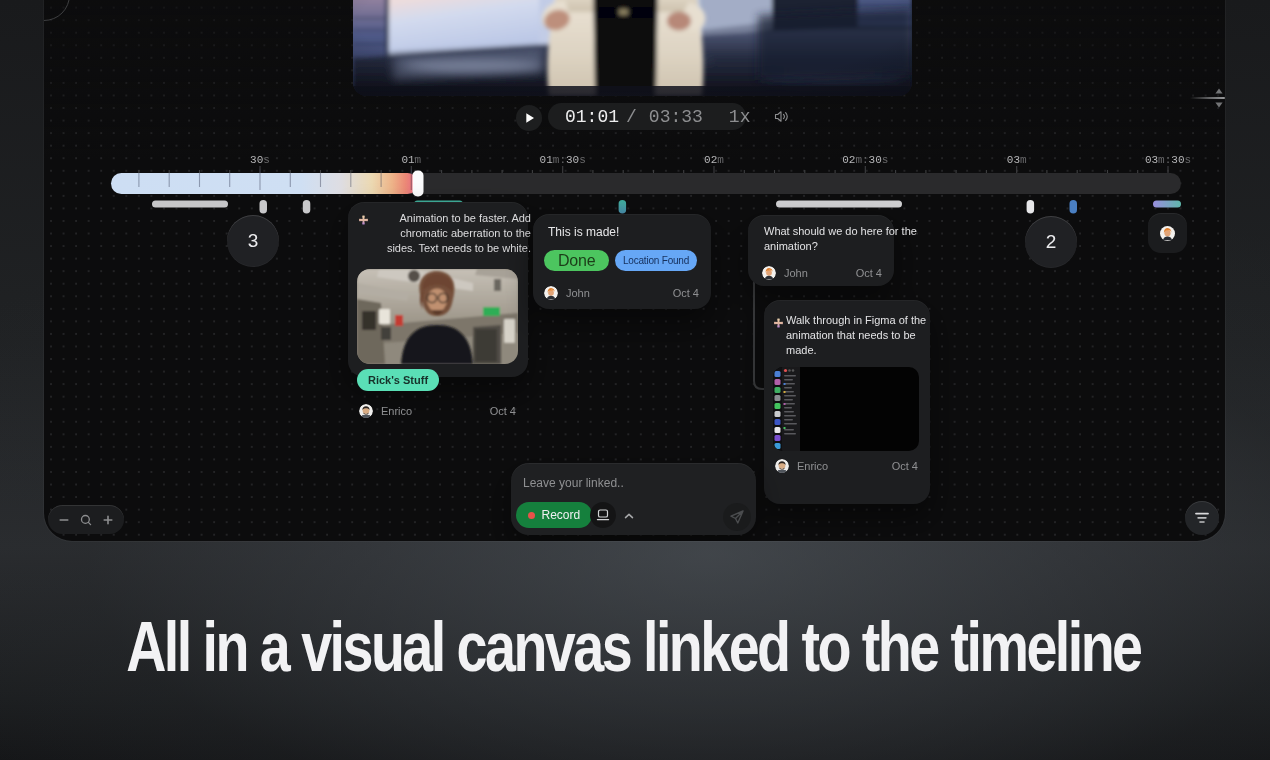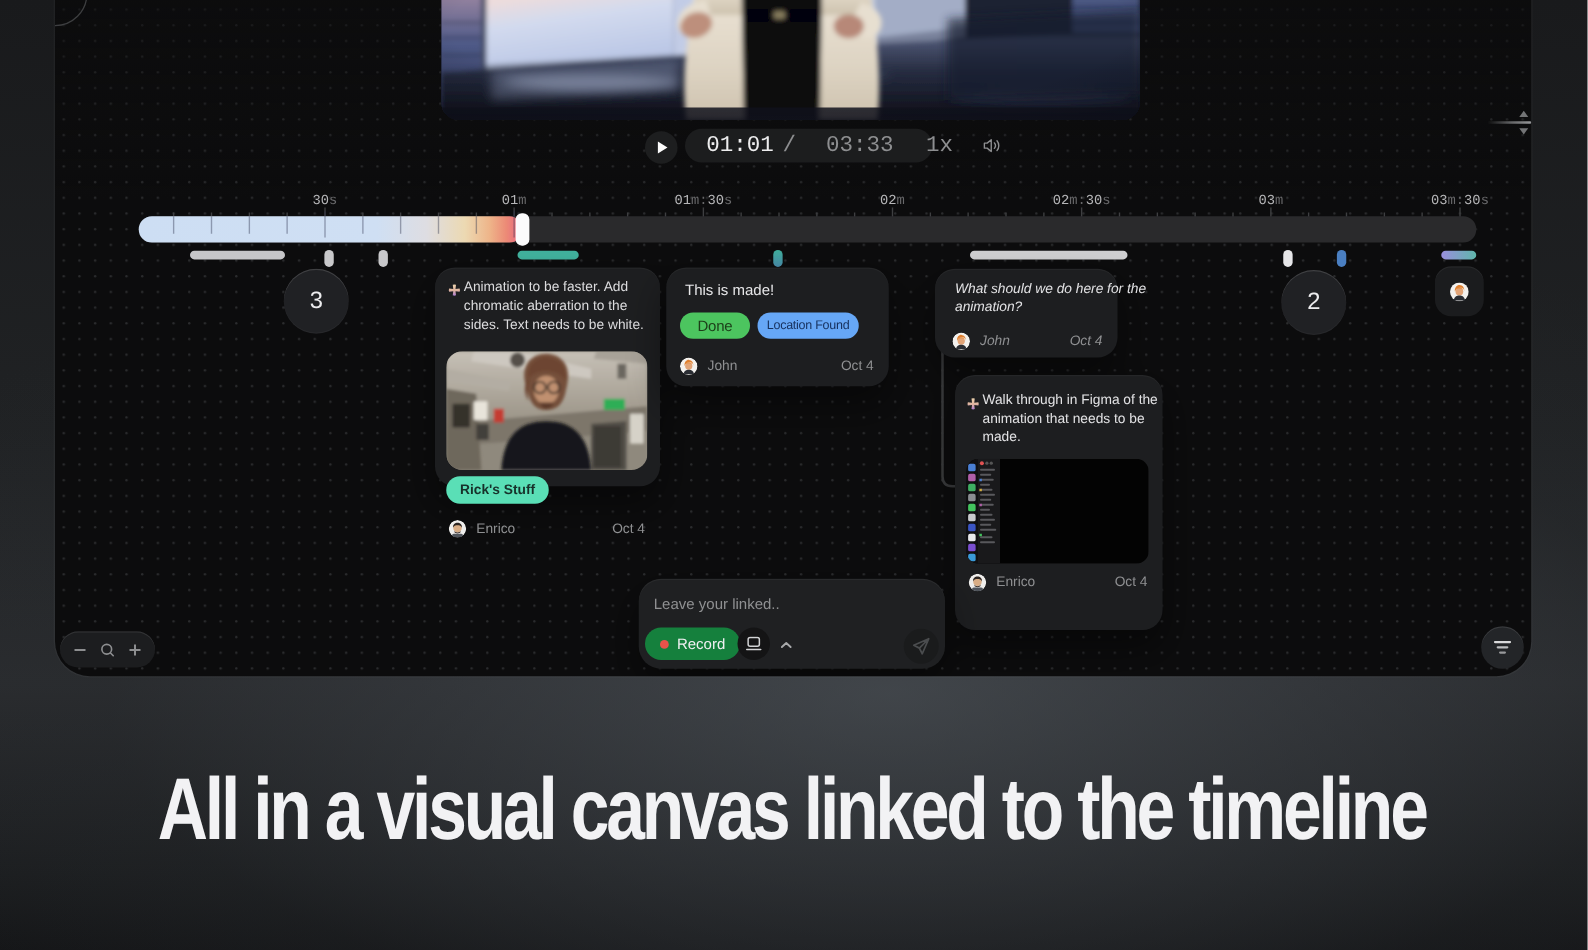--- a/index.html
+++ b/index.html
@@ -126,21 +126,21 @@
     </div>
 
     <div class="abs" style="left:472px; top:145px; width:26px; height:26px; border-radius:50%; background:#1d1e1f;">
       <svg width="26" height="26">
             <path d="M10.3 8.2 L18 13 L10.3 17.8 Z" fill="#fdfdfd"></path>
           </svg>
     </div>
     <div class="abs mono" style="left:504px; top:143px; width:198px; height:27px; border-radius:13.5px; background:#1c1d1e; display:flex; align-items:center; font-size:18px; color:#8d8e90;">
       <span style="margin-left:17px; color:#ededee;">01:01</span>
           <span style="margin-left:7px;">/</span>
-          <span style="margin-left:24px;">03:33</span>
+          <span style="margin-left:12px;">03:33</span>
       <span style="margin-left:26px;">1x</span>
       <span style="margin-left:24px; display:inline-flex;">
             <svg width="15" height="13" viewBox="0 0 15 13">
               <path d="M1.5 4.5h2.2L7 1.8v9.4L3.7 8.5H1.5z" fill="none" stroke="#8d8e90" stroke-width="1.1" stroke-linejoin="round"></path>
               <path d="M9.5 4.3a3.4 3.4 0 0 1 0 4.4 M11.6 2.6a6 6 0 0 1 0 7.8" fill="none" stroke="#8d8e90" stroke-width="1.1" stroke-linecap="round"></path>
             </svg>
           </span>
     </div>
 
     <svg class="abs" style="left:0; top:190px;" width="1181" height="75" viewBox="0 0 1181 75">
@@ -202,21 +202,21 @@
               <circle cx="7" cy="6.8" r="2.9" fill="#e2a477"></circle>
               <path d="M4.2 5.2 C4.6 3.6 9.4 3.4 9.8 5.4 C9 4.4 5.4 4.2 4.2 5.2 Z" fill="#e8862f"></path>
               <path d="M2.8 13.4 C3.2 10.6 5 9.8 7 9.8 C9 9.8 10.8 10.6 11.2 13.4 Z" fill="#2a2d33"></path>
             </svg></div>
     </div>
 
     <svg class="abs" style="left:700px; top:320px;" width="80" height="120" viewBox="0 0 80 120">
       <path d="M10 0 V101 Q10 109 18 109 H24" fill="none" stroke="#3a3b3d" stroke-width="2"></path>
     </svg>
 
-    <div class="card" style="left:304px; top:254px; width:180px; height:175px;">
+    <div class="card" style="left:304px; top:242px; width:180px; height:175px;text-align:right;">
       <svg width="11" height="11" viewBox="0 0 11 11" style="position:absolute; left:10px; top:13px;">
             <defs>
               <linearGradient id="sga" x1="0" y1="0" x2="0" y2="1">
                 <stop offset="0" stop-color="#ecd3ae"></stop>
                 <stop offset="0.55" stop-color="#dfb39f"></stop>
                 <stop offset="1" stop-color="#b07fd0"></stop>
               </linearGradient>
             </defs>
             <path d="M4.2 0.8 Q5.5 0.2 6.8 0.8 L6.4 4.1 L9.7 3.7 Q10.3 5 9.7 6.3 L6.4 5.9 L6.8 9.2 Q5.5 9.8 4.2 9.2 L4.6 5.9 L1.3 6.3 Q0.7 5 1.3 3.7 L4.6 4.1 Z" fill="url(#sga)"></path>
           </svg>
@@ -272,36 +272,36 @@
               <path d="M4.6 8.6 C5 10.4 9 10.4 9.4 8.6 L9.4 9.8 C8.6 11 5.4 11 4.6 9.8 Z" fill="#3a2e26"></path>
               <rect x="2.6" y="11" width="8.8" height="3" rx="1.4" fill="#50555c"></rect>
             </svg>
             <span class="nm">Enrico</span>
             <span class="dt">Oct 4</span>
           </div>
     </div>
     <div class="card" style="left:489px; top:254px; width:178px; height:95px;">
       <div style="position:absolute; left:15px; top:11px; font-size:12px; color:#e6e6e8;">This is made!</div>
       <div style="position:absolute; left:11px; top:36px; display:flex; gap:6px;">
-        <div style="height:21px; border-radius:10.5px; background:#4cc55f; color:#1c3d18; font-size:12px; font-weight:500; letter-spacing:-0.2px; display:inline-flex; align-items:center; padding:0 14px;">Done</div>
+        <div style="height:21px; border-radius:10.5px; background:#4cc55f; color:#1c3d18; font-size:16px; font-weight:500; letter-spacing:-0.2px; display:inline-flex; align-items:center; padding:0 14px;">Done</div>
         <div style="height:21px; border-radius:10.5px; background:#66a7f6; color:#16305c; font-size:10px; font-weight:500; letter-spacing:-0.2px; display:inline-flex; align-items:center; padding:0 7.5px;">Location Found</div>
       </div>
       <div class="cfoot" style="top:72px;">
             <svg class="av" viewBox="0 0 14 14">
               <circle cx="7" cy="7" r="7" fill="#f3f1ee"></circle>
               <path d="M3.6 6.8 C3.4 3.6 5.2 1.8 7.2 1.9 C9.4 2 10.9 3.8 10.6 6.6 C10.6 4.9 9.8 4.1 8.6 3.9 C6.8 3.6 4.6 4.4 3.6 6.8 Z" fill="#e08030"></path>
               <circle cx="7" cy="6.8" r="2.9" fill="#e2a477"></circle>
               <path d="M4.2 5.2 C4.6 3.6 9.4 3.4 9.8 5.4 C9 4.4 5.4 4.2 4.2 5.2 Z" fill="#e8862f"></path>
               <path d="M2.8 13.4 C3.2 10.6 5 9.8 7 9.8 C9 9.8 10.8 10.6 11.2 13.4 Z" fill="#2a2d33"></path>
             </svg>
             <span class="nm">John</span>
             <span class="dt">Oct 4</span>
           </div>
     </div>
-    <div class="card" style="left:704px; top:255px; width:146px; height:71px;font-style:italic;">
+    <div class="card" style="left:704px; top:255px; width:146px; height:71px;">
       <div style="position:absolute; left:16px; top:9px; width:165px; font-size:11px; line-height:14.8px; color:#e2e2e4; white-space:nowrap;">What should we do here for the<br>animation?</div>
       <div class="cfoot" style="top:51px; left:14px;">
             <svg class="av" viewBox="0 0 14 14">
               <circle cx="7" cy="7" r="7" fill="#f3f1ee"></circle>
               <path d="M3.6 6.8 C3.4 3.6 5.2 1.8 7.2 1.9 C9.4 2 10.9 3.8 10.6 6.6 C10.6 4.9 9.8 4.1 8.6 3.9 C6.8 3.6 4.6 4.4 3.6 6.8 Z" fill="#e08030"></path>
               <circle cx="7" cy="6.8" r="2.9" fill="#e2a477"></circle>
               <path d="M4.2 5.2 C4.6 3.6 9.4 3.4 9.8 5.4 C9 4.4 5.4 4.2 4.2 5.2 Z" fill="#e8862f"></path>
               <path d="M2.8 13.4 C3.2 10.6 5 9.8 7 9.8 C9 9.8 10.8 10.6 11.2 13.4 Z" fill="#2a2d33"></path>
             </svg>
             <span class="nm">John</span>

